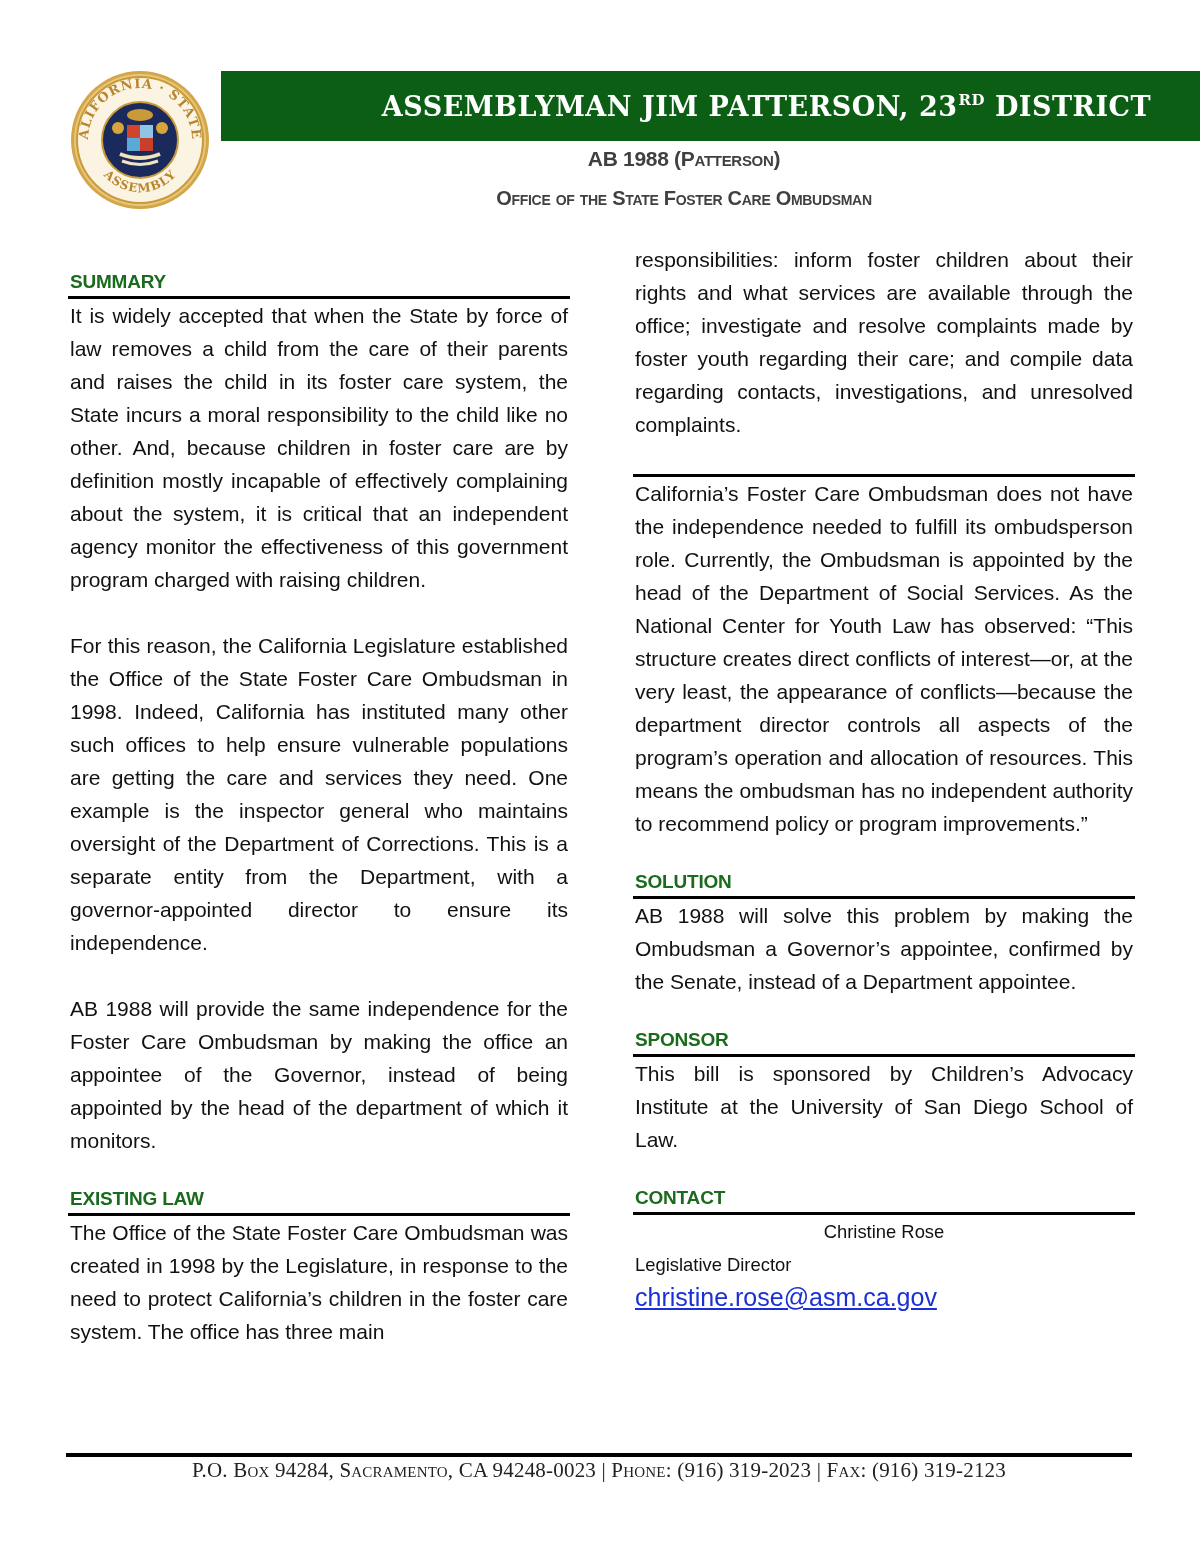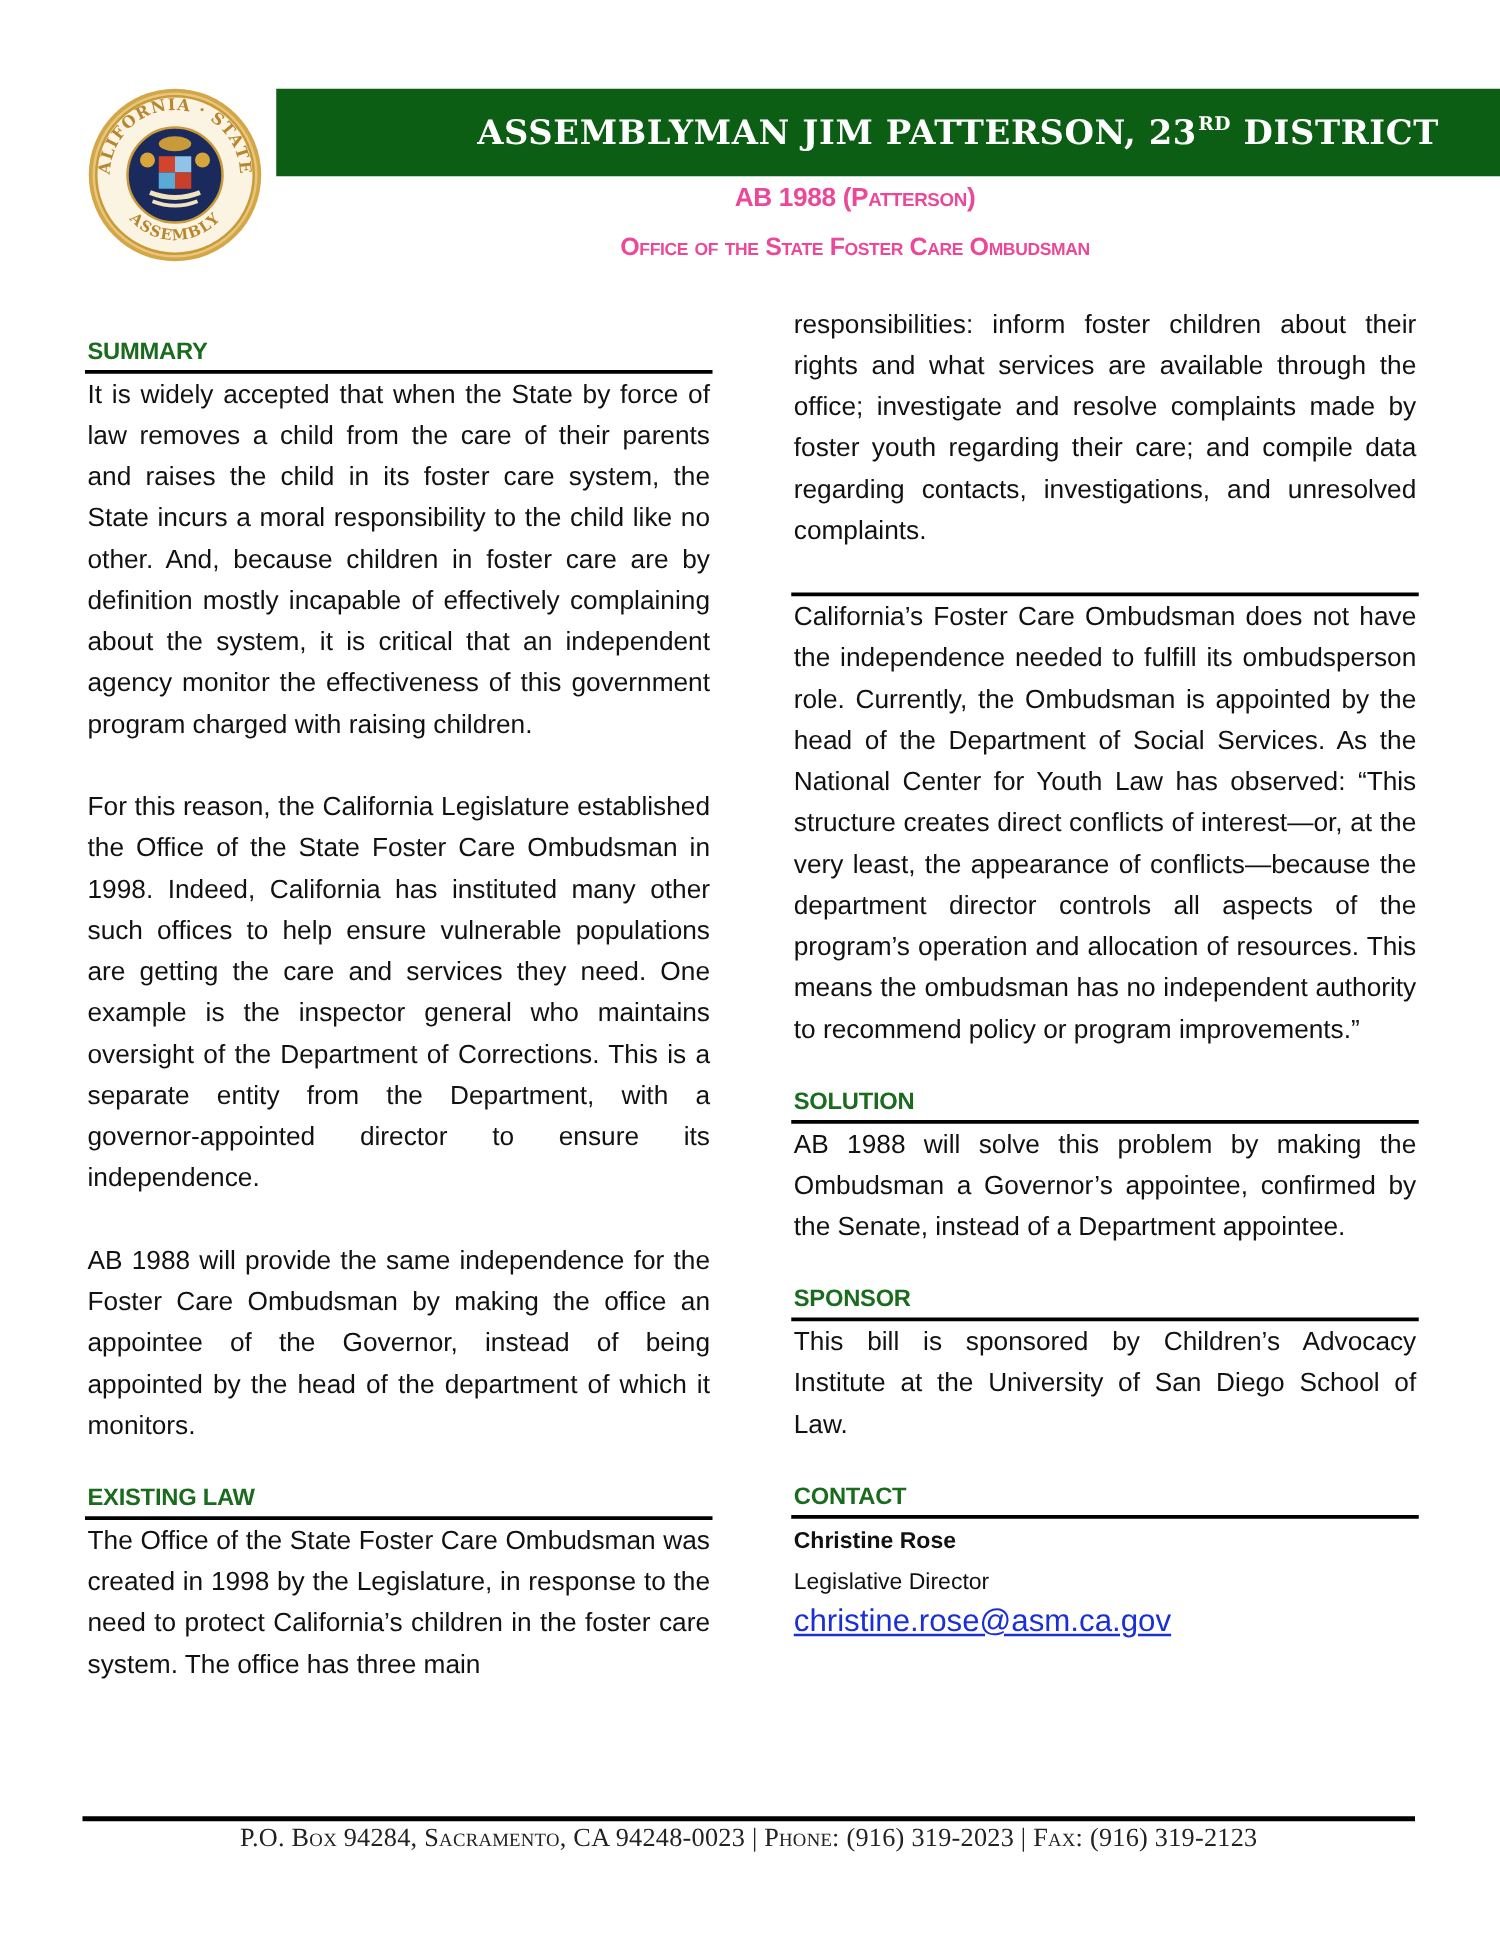--- a/index.html
+++ b/index.html
@@ -8,39 +8,39 @@
 
     .seal { position: absolute; left: 70px; top: 70px; width: 140px; height: 140px; }
 
     .banner { position: absolute; left: 221px; top: 71px; width: 1091px; height: 70px;
               background: #0b5e14; display: flex; align-items: center; justify-content: center; }
     .banner-title { font-family: "DejaVu Serif", "Liberation Serif", serif; font-weight: bold;
                     color: #ffffff; font-size: 27px; letter-spacing: 0.5px; white-space: nowrap; }
     .banner-title sup { font-size: 15px; vertical-align: 11px; margin-left: 1px; }
 
     .subtitle { position: absolute; left: 221px; width: 926px; text-align: center;
-                font-family: "Liberation Sans", sans-serif; font-weight: bold; color: #ec4899;
+                font-family: "Liberation Sans", sans-serif; font-weight: bold; color: #404040;
                 font-variant: small-caps; letter-spacing: -0.3px; }
     .subtitle.bill { top: 147px; font-size: 21px; }
     .subtitle.office { top: 187px; font-size: 20px; }
 
     .column { position: absolute; width: 498px; }
     .col-left { left: 70px; top: 240px; margin-top: 28px; }
     .col-right { left: 635px; top: 243px; }
 
     .section-heading { color: #1a6b1e; font-weight: bold; font-size: 19px; height: 28px;
                        line-height: 28px; letter-spacing: -0.2px; }
     .rule { height: 3px; background: #000; margin-left: -2px; margin-right: -2px; }
 
     .para { font-size: 21px; line-height: 33px; text-align: justify; text-align-last: left;
             color: #111; margin: 0; }
     .gap { height: 33px; }
     .gap-s { height: 28px; }
 
-    .contact-name { font-weight: bold; font-size: 18.4px; line-height: 33px; }
+    .contact-name { font-weight: normal; font-size: 18.4px; line-height: 33px; text-align: center; }
     .contact-role { font-size: 18.4px; line-height: 33px; }
     .contact-email { font-size: 25px; line-height: 33px; color: #1a2fd6; text-decoration: underline; }
 
     .footer-rule { position: absolute; left: 66px; top: 1453px; width: 1066px; height: 4px; background: #000; }
     .footer { position: absolute; left: 66px; top: 1458px; width: 1066px; text-align: center;
               font-family: "Liberation Serif", "DejaVu Serif", serif; font-size: 21px; color: #222;
               font-variant: small-caps; letter-spacing: 0.2px; }
   </style>
 </head>
 <body>

